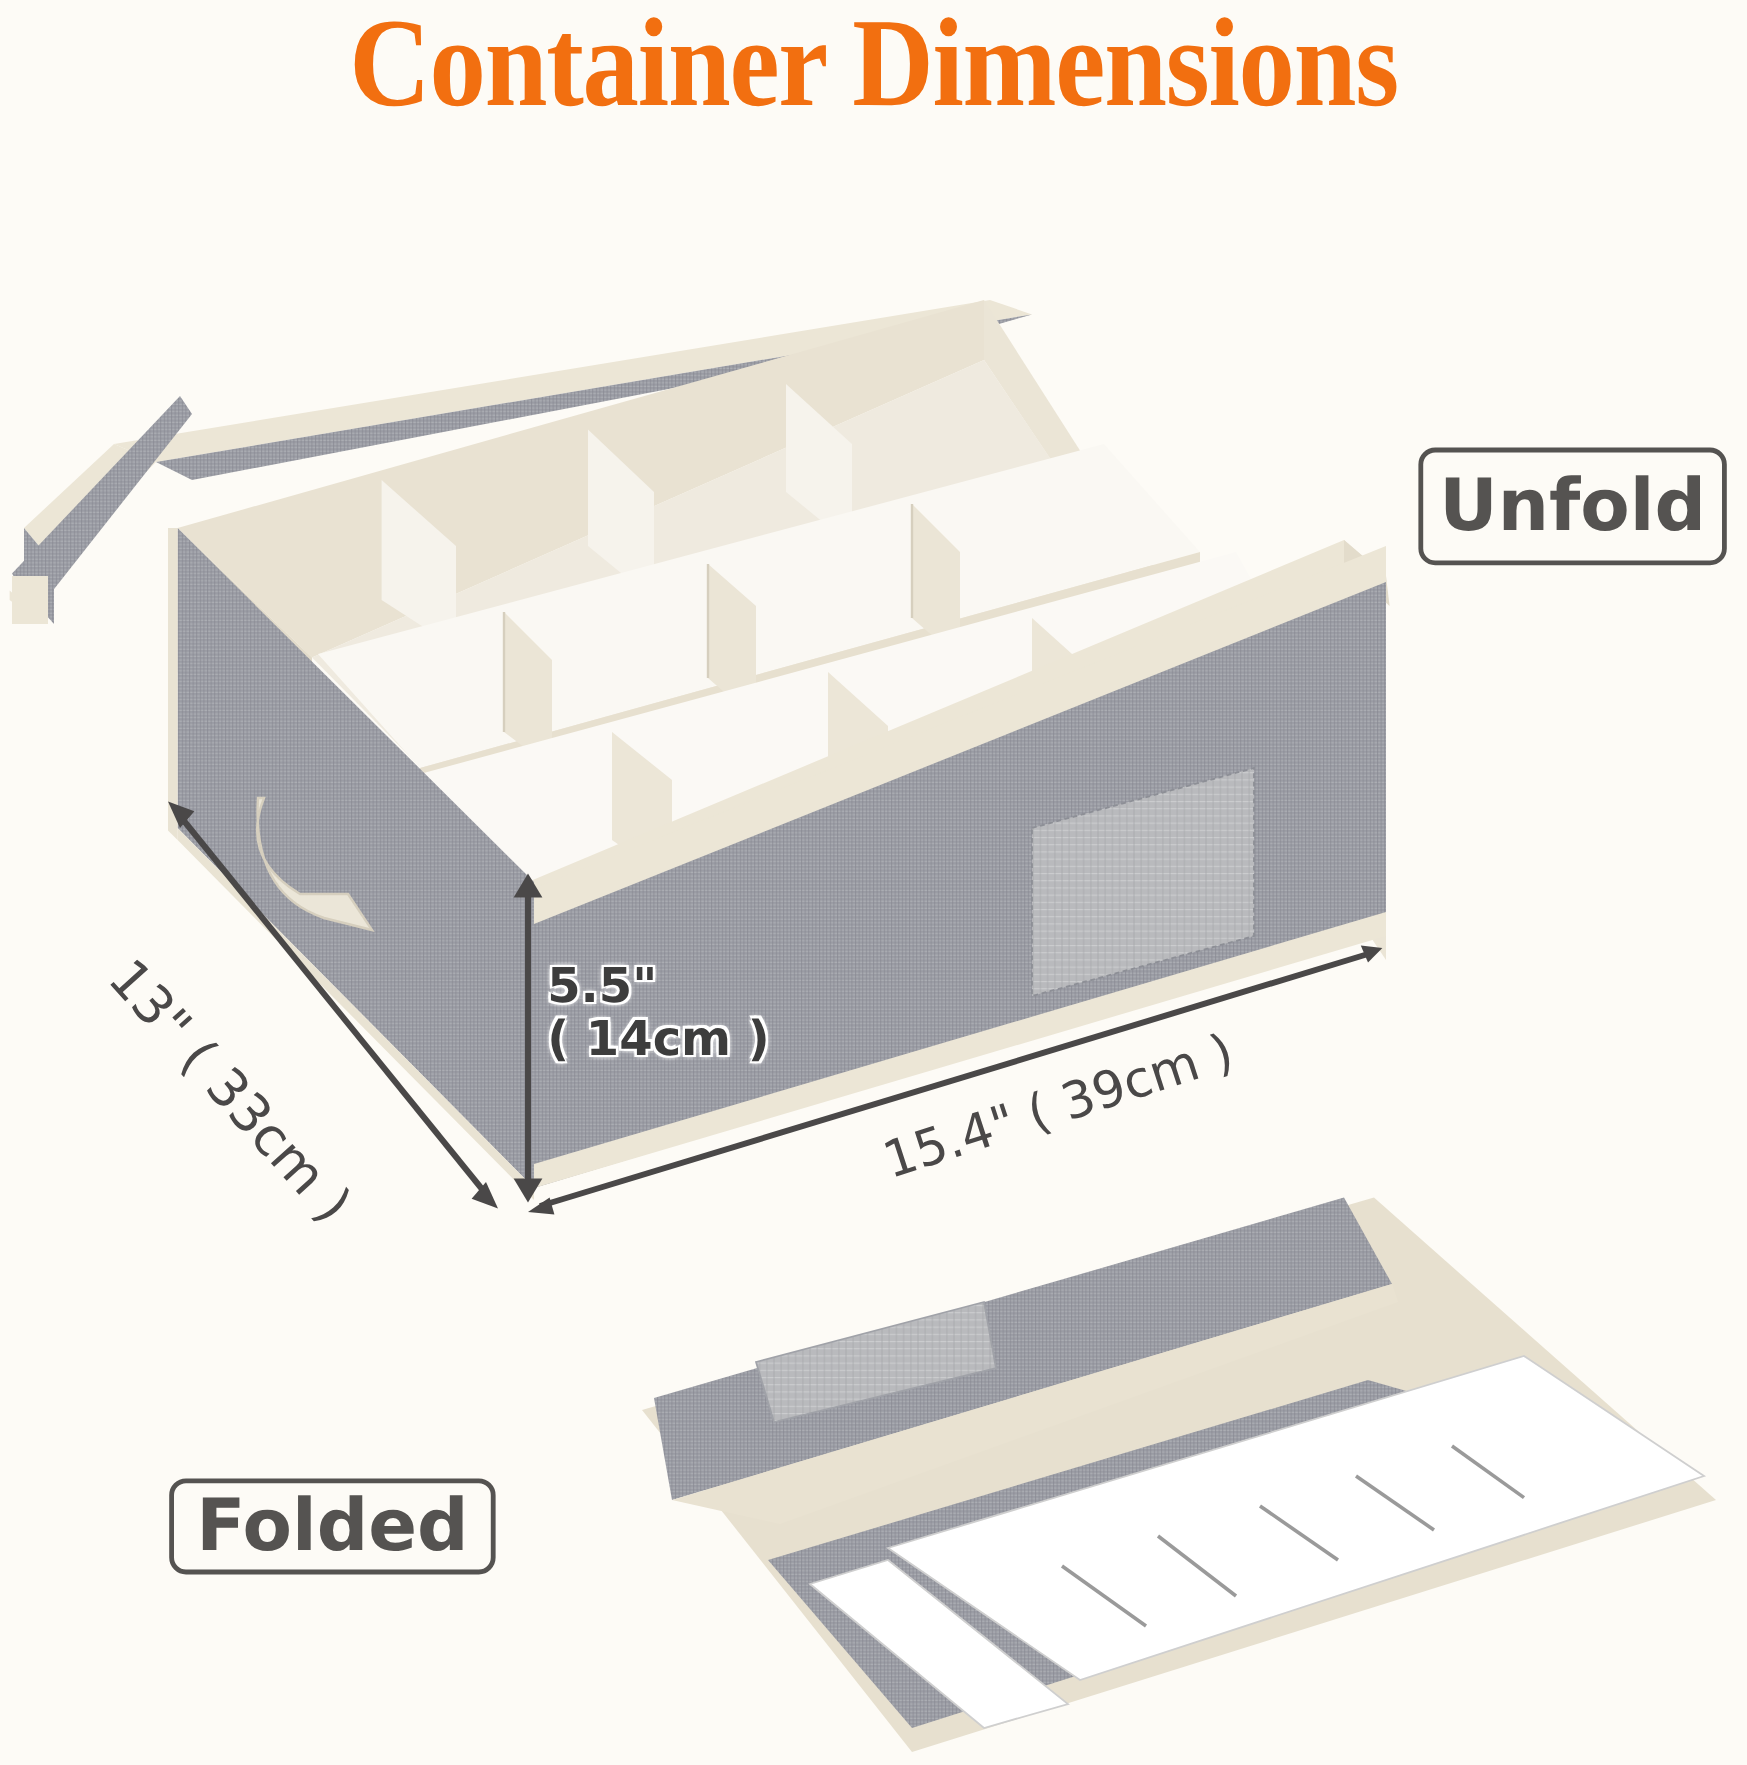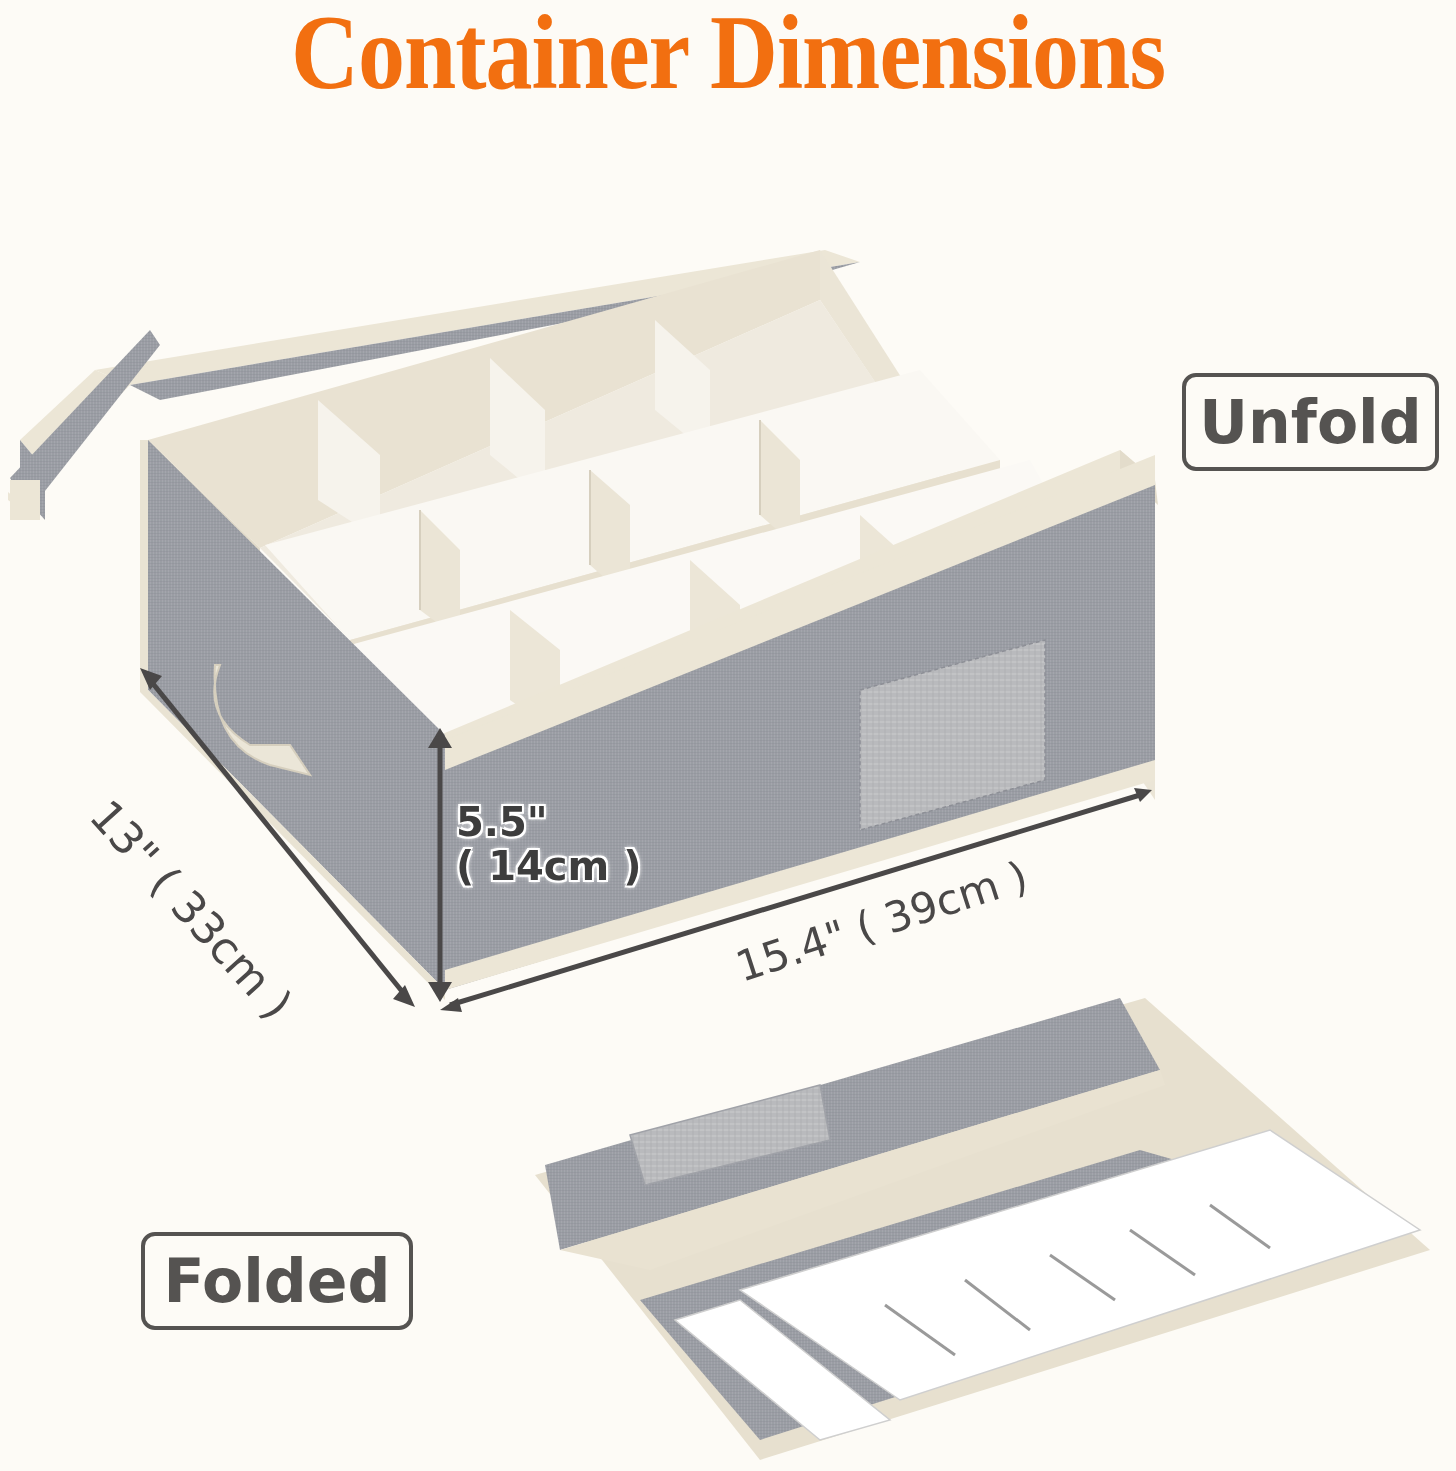--- a/index.html
+++ b/index.html
@@ -1,20 +1,20 @@
 <!DOCTYPE html>
 <html><head>
 <meta charset="utf-8">
 <style>
   html, body { margin:0; padding:0; }
   body { width:1456px; height:1471px; background:#fdfbf6; position:relative; overflow:hidden; font-family:"DejaVu Sans", sans-serif; }
   .title { position:absolute; left:0; top:-8px; width:1456px; text-align:center; font-family:"Liberation Serif", serif; font-weight:bold; font-size:94px; color:#f26f10; letter-spacing:-1px; transform:scaleY(1.12); transform-origin:top; }
   .label-box { position:absolute; border:4px solid #555351; border-radius:14px; color:#555351; font-family:"DejaVu Sans", sans-serif; font-weight:bold; display:flex; align-items:center; justify-content:center; box-sizing:border-box; background:#fdfbf6; }
   .unfold { left:1182px; top:336px; width:257px; height:98px; font-size:60px;margin-top:37px; }
-  .folded { left:141px; top:1232px; width:272px; height:98px; font-size:60px;text-align:center; }
+  .folded { left:141px; top:1232px; width:272px; height:80px; font-size:60px;text-align:center; }
   .scene { position:absolute; left:0; top:0; width:1456px; height:1471px; }
   .dim { position:absolute; color:#4a4848; font-family:"DejaVu Sans", sans-serif; white-space:nowrap; }
   .dim-depth { left:118px; top:790px; font-size:44px; transform:rotate(48deg); transform-origin:left top; }
   .dim-width { left:730px; top:945px; font-size:42px; transform:rotate(-18deg); transform-origin:left top; }
   .dim-height { left:456px; top:800px; font-size:40px; font-weight:bold; color:#3d3d3d; line-height:44px; text-shadow: 0 0 4px #fff, 0 0 4px #fff, 0 0 6px #fff, 2px 2px 0 #fff, -2px -2px 0 #fff, 2px -2px 0 #fff, -2px 2px 0 #fff; }
 </style>
 </head>
 <body>
 
 <div class="title">Container Dimensions</div>

